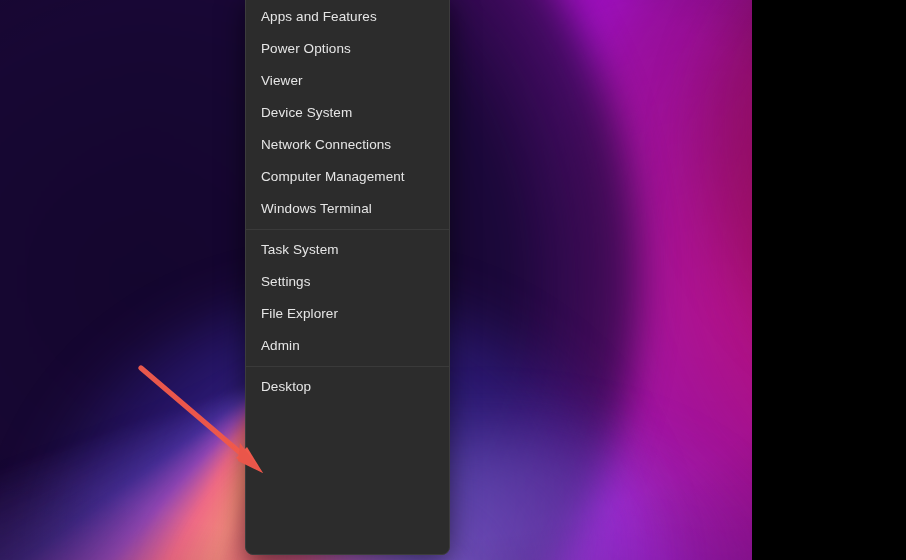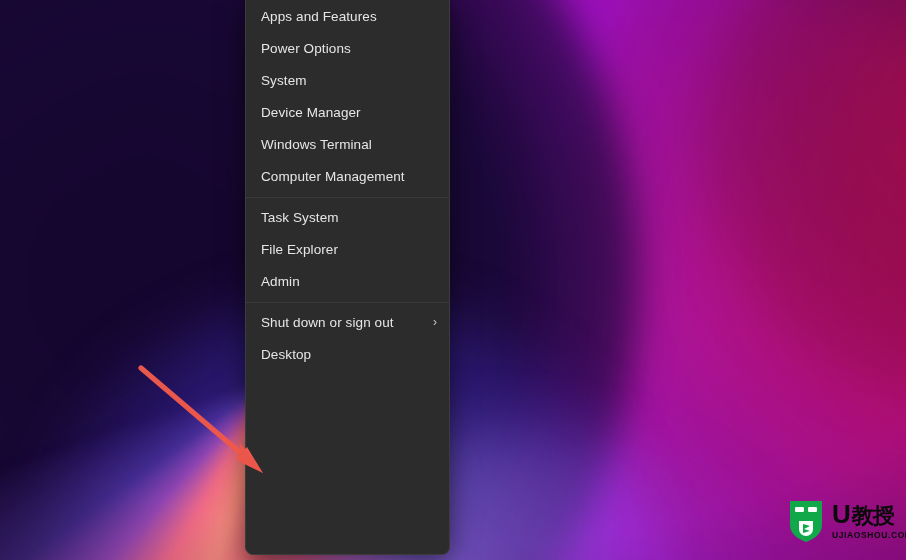--- a/index.html
+++ b/index.html
@@ -2,21 +2,21 @@
 <html><head>
 <meta charset="utf-8">
 <style>
   html, body {
     margin: 0;
     padding: 0;
     background: #000;
   }
   #screen {
     position: relative;
-    width: 906px;
+    width: 752px;
     height: 560px;
     overflow: hidden;
     font-family: "Liberation Sans", sans-serif;
     -webkit-font-smoothing: antialiased;
   }
 
   
   .wall-base {
     position: absolute;
     inset: 0;
@@ -304,54 +304,56 @@
   <div id="context-menu">
 
     <div class="menu-group">
       <div class="menu-item">
         <span class="menu-label">Apps and Features</span>
       </div>
       <div class="menu-item">
         <span class="menu-label">Power Options</span>
       </div>
       <div class="menu-item">
-        <span class="menu-label">System</span>
-      </div>
-      <div class="menu-item">
-        <span class="menu-label">Device Manager</span>
+        <span class="menu-label">Viewer</span>
+      </div>
+      <div class="menu-item">
+        <span class="menu-label">Device System</span>
+      </div>
+      <div class="menu-item">
+        <span class="menu-label">Network Connections</span>
+      </div>
+      <div class="menu-item">
+        <span class="menu-label">Computer Management</span>
       </div>
       <div class="menu-item">
         <span class="menu-label">Windows Terminal</span>
       </div>
-      <div class="menu-item">
-        <span class="menu-label">Computer Management</span>
-      </div>
     </div>
 
     <div class="menu-separator"></div>
 
     <div class="menu-group">
       <div class="menu-item">
         <span class="menu-label">Task System</span>
       </div>
       <div class="menu-item">
+        <span class="menu-label">Settings</span>
+      </div>
+      <div class="menu-item">
         <span class="menu-label">File Explorer</span>
       </div>
       <div class="menu-item">
         <span class="menu-label">Admin</span>
       </div>
     </div>
 
     <div class="menu-separator"></div>
 
     <div class="menu-group">
-      <div class="menu-item">
-        <span class="menu-label">Shut down or sign out</span>
-        <span class="menu-chevron">›</span>
-      </div>
       <div class="menu-item">
         <span class="menu-label">Desktop</span>
       </div>
     </div>
 
   </div>
 
   <svg id="annotation-arrow" viewBox="0 0 906 560" xmlns="http://www.w3.org/2000/svg">
     <defs>
       <linearGradient id="arrowGrad" x1="0" y1="0" x2="1" y2="1">

